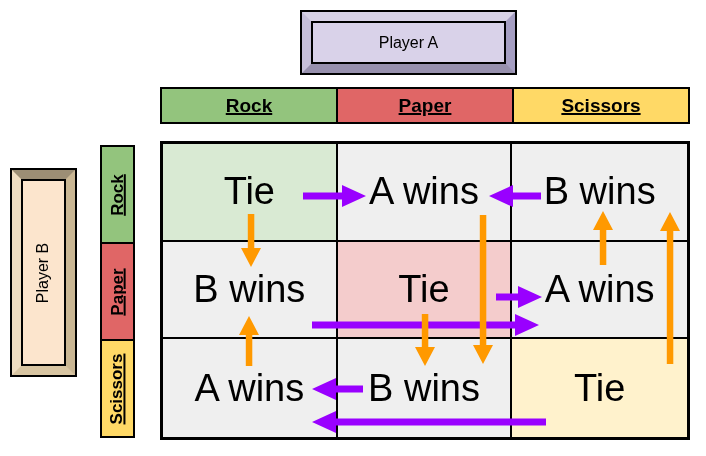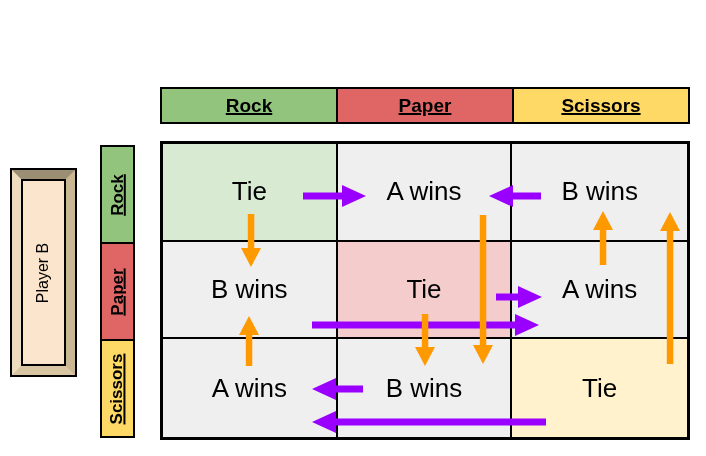--- a/index.html
+++ b/index.html
@@ -52,32 +52,37 @@
   .row-header:first-child{border-top:none;}
   
   .grid{
     position:absolute;left:160px;top:141px;width:530px;height:299px;
     display:grid;grid-template-columns:repeat(3,1fr);grid-template-rows:repeat(3,1fr);
     border:3px solid #000;box-sizing:border-box;
   }
   .cell{
     display:flex;align-items:center;justify-content:center;
     border-right:2.5px solid #000;border-bottom:2.5px solid #000;
-    font-size:26px;color:#000;
+    font-size:38px;color:#000;
   }
   .cell:nth-child(3n){border-right:none;}
   .cell:nth-child(n+7){border-bottom:none;}
   
   .overlay{position:absolute;left:0;top:0;width:706px;height:456px;pointer-events:none;z-index:10;}
 </style>
 </head>
 <body>
 
 <div class="stage">
 
+  <div class="bevel player-a-box">
+    <div class="frame">
+      <div class="inner">Player A</div>
+    </div>
+  </div>
 
   <div class="bevel player-b-box">
     <div class="frame">
       <div class="inner">
         <span class="vtext">Player B</span>
       </div>
     </div>
   </div>
 
   <div class="col-headers">

